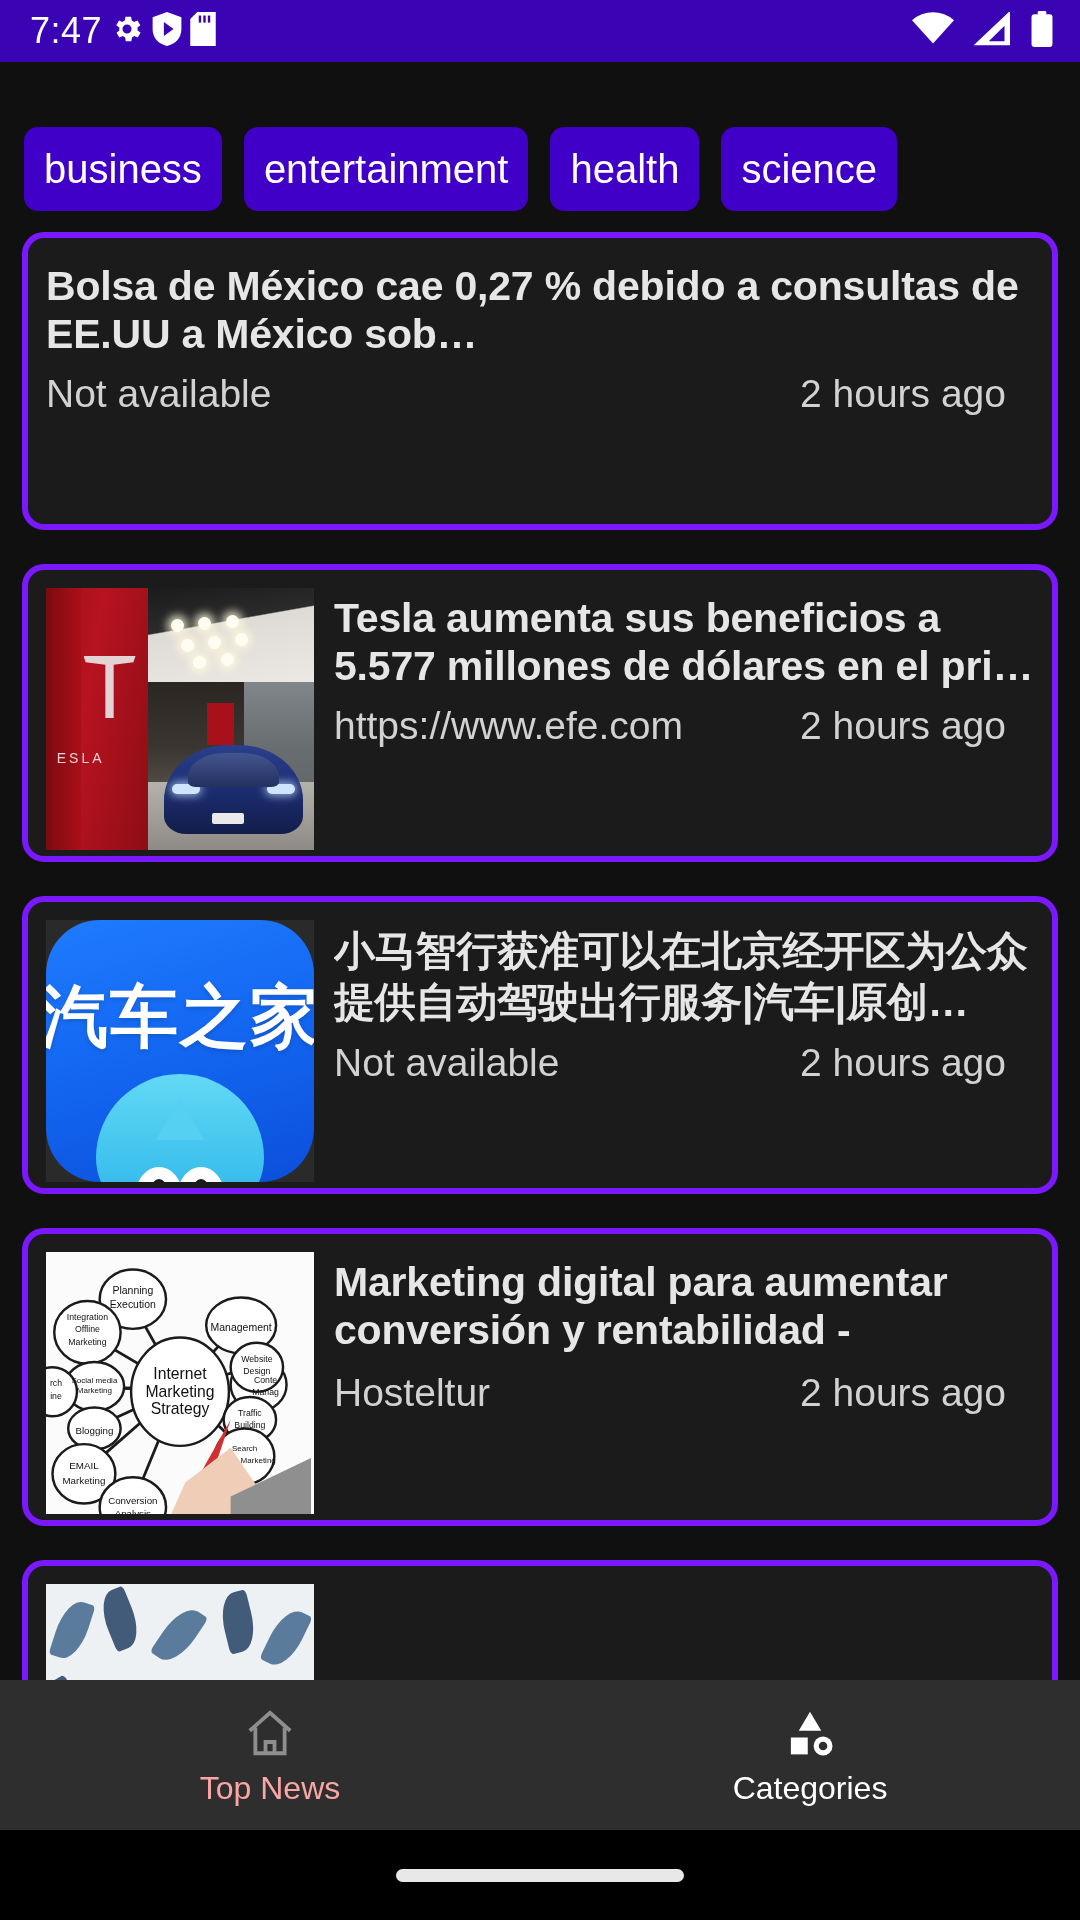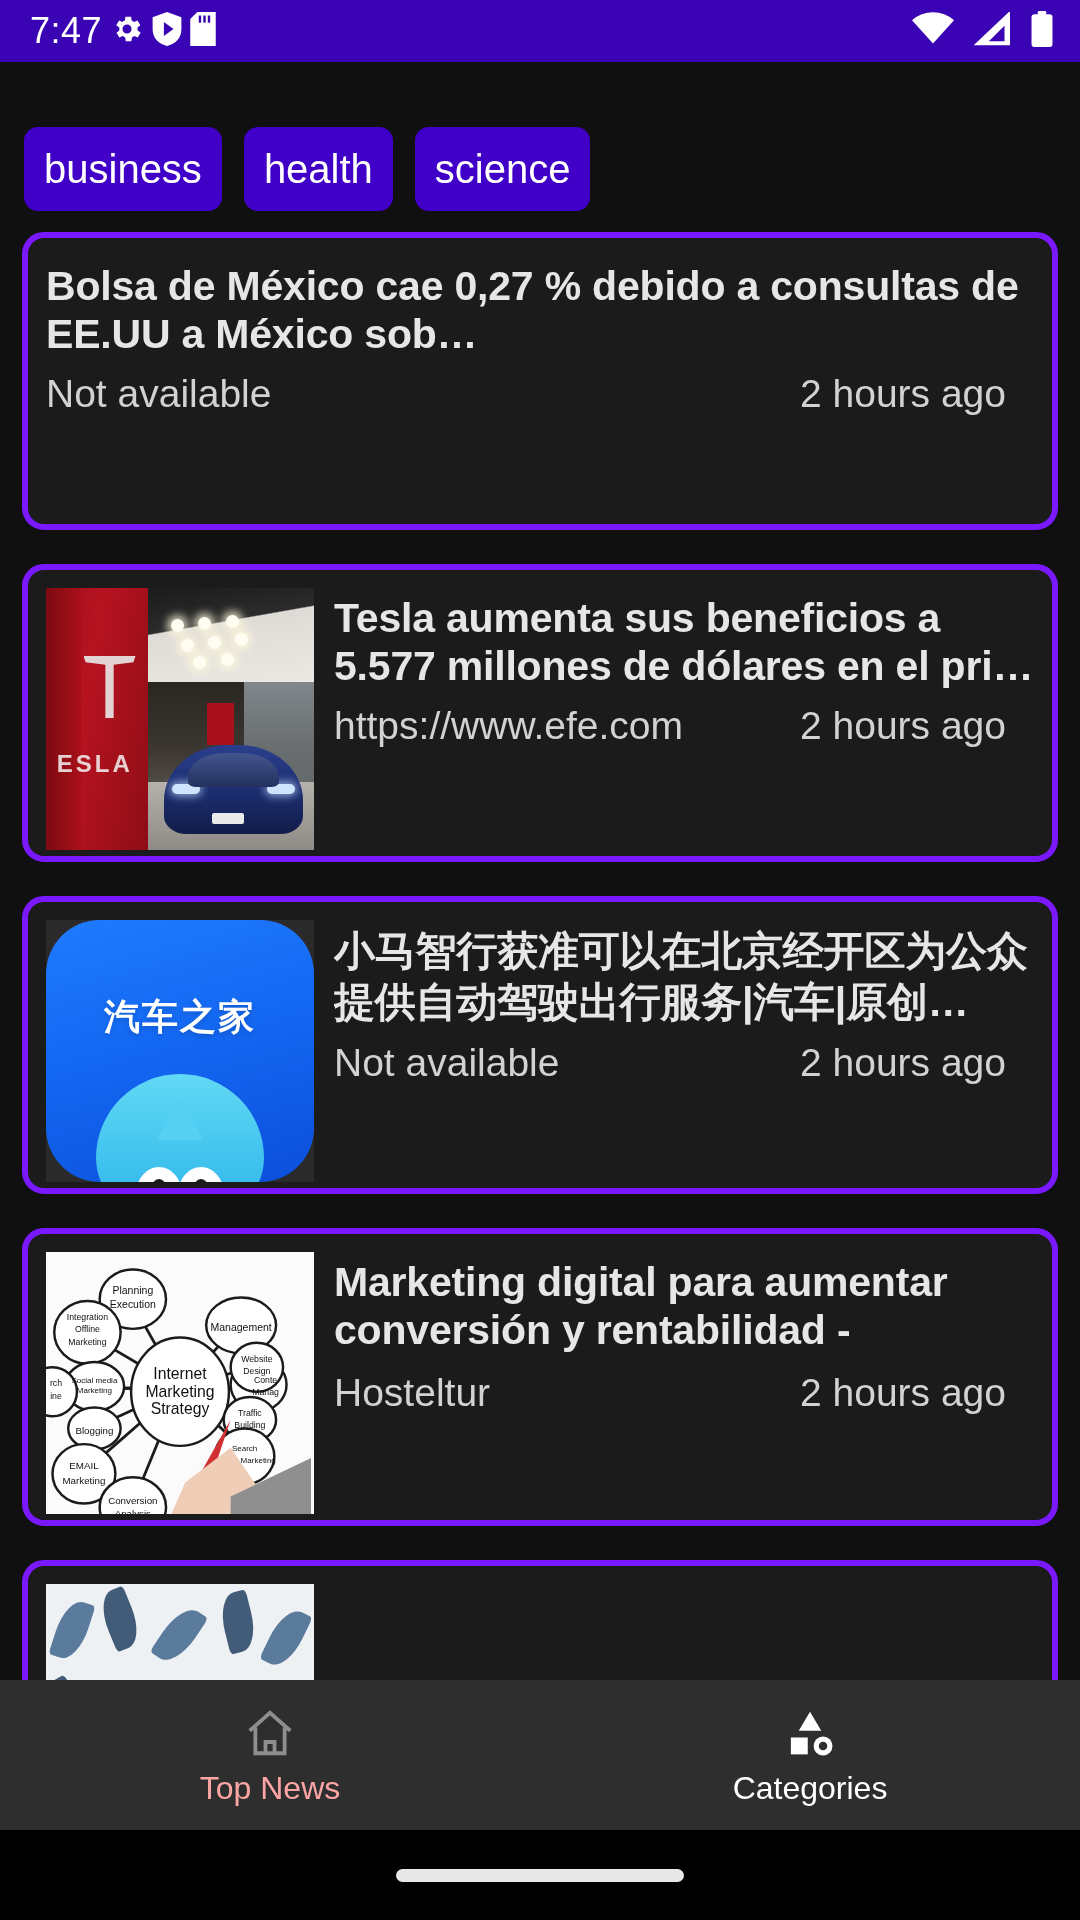--- a/index.html
+++ b/index.html
@@ -149,21 +149,21 @@
   }
   .tsl-logo {
     position:absolute; left:14%; top:26%;
     width:52px; height:62px;
     background:#e7dede;
     clip-path:polygon(0% 0%,100% 0%,96% 10%,58% 14%,58% 100%,42% 100%,42% 14%,4% 10%);
     opacity:.95;
   }
   .tsl-esla {
     position:absolute; left:4%; top:62%;
-    color:#f0e6e6; font-size:24px; letter-spacing:3px; font-weight:bold;
+    color:#f0e6e6; font-size:14px; letter-spacing:3px; font-weight:normal;
     opacity:.9;
   }
   .tsl-ceiling {
     position:absolute; left:30%; top:0; width:70%; height:42%;
     background:linear-gradient(170deg,#1a1a1a 0%,#2b2b2b 35%,#dedad5 36%,#efece8 100%);
   }
   .tsl-lights { position:absolute; left:44%; top:10%; width:46%; height:18%; }
   .tsl-lights i {
     position:absolute; width:13px; height:13px; border-radius:50%;
     background:#fffdf2; box-shadow:0 0 9px 4px rgba(255,250,220,.8);
@@ -209,21 +209,21 @@
   
   .art-auto {
     width:100%; height:100%;
     position:relative; overflow:hidden;
     border-radius:54px;
     background:linear-gradient(165deg,#1F7BFF 0%,#1468F2 45%,#0B4FDC 100%);
   }
   .auto-title {
     position:absolute; left:50%; top:37%;
     transform:translate(-50%,-50%);
-    color:#fff; font-weight:bold; font-size:36px;
+    color:#fff; font-weight:bold; font-size:68px;
     letter-spacing:2px; white-space:nowrap;
     text-shadow:0 2px 5px rgba(0,0,0,.16);
   }
   .auto-fish {
     position:absolute; left:50%; bottom:-16%;
     transform:translateX(-50%);
     width:168px; height:150px;
     background:linear-gradient(180deg,#62D9F5 0%,#3FC2EE 60%,#2FB1E4 100%);
     border-radius:50% 50% 44% 44% / 56% 56% 44% 44%;
   }
@@ -357,20 +357,23 @@
           <rect x="4.4" y="0" width="5.2" height="2.4" rx="0.8"></rect>
           <rect x="0.6" y="2" width="12.8" height="20" rx="1.8"></rect>
         </svg>
       </span>
     </div>
   </div>
 
   <div id="chips-row">
     <div class="chip">
       <span>business</span>
+    </div>
+    <div class="chip">
+      <span>entertainment</span>
     </div>
     <div class="chip">
       <span>health</span>
     </div>
     <div class="chip">
       <span>science</span>
     </div>
   </div>
 
   <div id="news-list">

